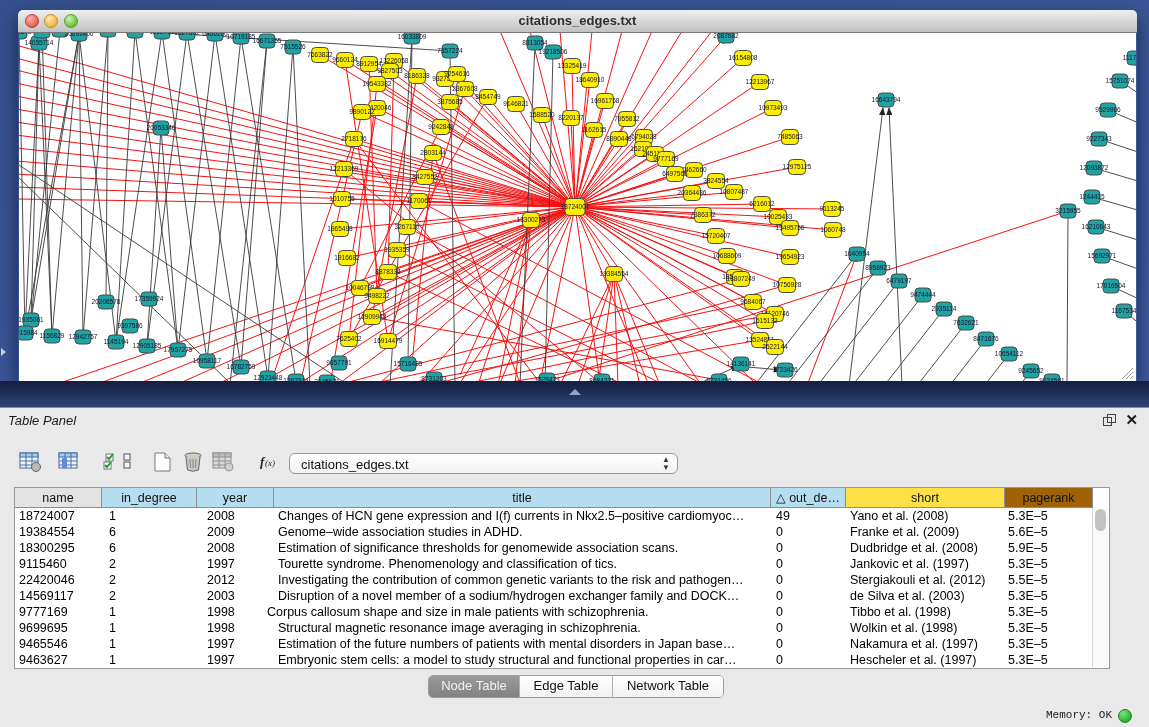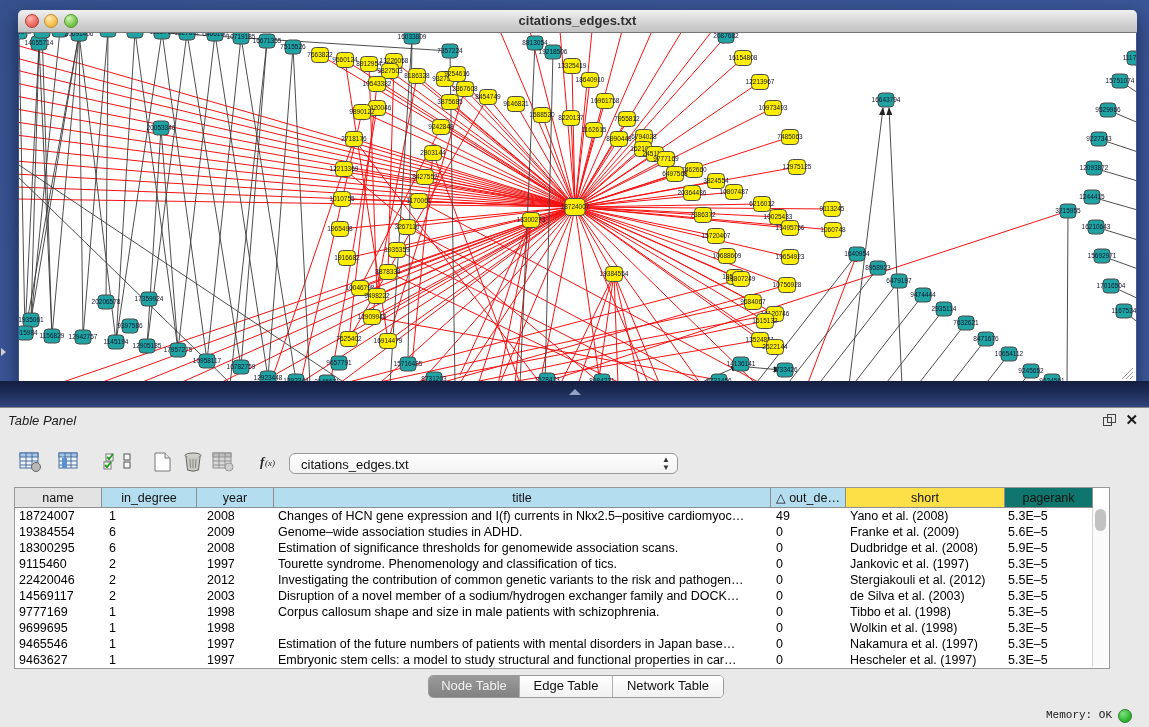--- a/index.html
+++ b/index.html
@@ -615,21 +615,21 @@
       <div class="ct">citations_edges.txt</div>
       <div class="ar">▲<br>▼</div>
     </div>
  <div id="tablebox">
 <div class="th" style="left:0px;width:87px;background:#e3e3e3">name</div>
 <div class="th" style="left:87px;width:95px;background:#b4ddf0">in_degree</div>
 <div class="th" style="left:182px;width:77px;background:#b4ddf0">year</div>
 <div class="th" style="left:259px;width:497px;background:#b4ddf0">title</div>
 <div class="th" style="left:756px;width:75px;background:#b4ddf0">△ out_de…</div>
 <div class="th" style="left:831px;width:159px;background:#fde047">short</div>
-<div class="th" style="left:990px;width:88px;background:#0f766e">pagerank</div>
+<div class="th" style="left:990px;width:88px;background:#a16207">pagerank</div>
   <div id="rowswrap">
 <div class="tr" style="top:0px">
 <div class="td" style="left:4px;width:83px">18724007</div>
 <div class="td" style="left:94px;width:88px">1</div>
 <div class="td" style="left:192px;width:67px">2008</div>
 <div class="td" style="left:263px;width:493px">Changes of HCN gene expression and I(f) currents in Nkx2.5–positive cardiomyoc…</div>
 <div class="td" style="left:761px;width:70px">49</div>
 <div class="td" style="left:835px;width:155px">Yano et al. (2008)</div>
 <div class="td" style="left:993px;width:85px">5.3E–5</div>
 </div>
@@ -675,29 +675,30 @@
 <div class="td" style="left:192px;width:67px">2003</div>
 <div class="td" style="left:263px;width:493px">Disruption of a novel member of a sodium/hydrogen exchanger family and DOCK…</div>
 <div class="td" style="left:761px;width:70px">0</div>
 <div class="td" style="left:835px;width:155px">de Silva et al. (2003)</div>
 <div class="td" style="left:993px;width:85px">5.3E–5</div>
 </div>
 <div class="tr" style="top:96px">
 <div class="td" style="left:4px;width:83px">9777169</div>
 <div class="td" style="left:94px;width:88px">1</div>
 <div class="td" style="left:192px;width:67px">1998</div>
-<div class="td" style="left:263px;width:493px">Corpus callosum shape and size in male patients with schizophrenia.</div>
+<div class="td" style="left:252px;width:493px">Corpus callosum shape and size in male patients with schizophrenia.</div>
 <div class="td" style="left:761px;width:70px">0</div>
 <div class="td" style="left:835px;width:155px">Tibbo et al. (1998)</div>
 <div class="td" style="left:993px;width:85px">5.3E–5</div>
 </div>
 <div class="tr" style="top:112px">
 <div class="td" style="left:4px;width:83px">9699695</div>
 <div class="td" style="left:94px;width:88px">1</div>
 <div class="td" style="left:192px;width:67px">1998</div>
+<div class="td" style="left:263px;width:493px">Structural magnetic resonance image averaging in schizophrenia.</div>
 <div class="td" style="left:761px;width:70px">0</div>
 <div class="td" style="left:835px;width:155px">Wolkin et al. (1998)</div>
 <div class="td" style="left:993px;width:85px">5.3E–5</div>
 </div>
 <div class="tr" style="top:128px">
 <div class="td" style="left:4px;width:83px">9465546</div>
 <div class="td" style="left:94px;width:88px">1</div>
 <div class="td" style="left:192px;width:67px">1997</div>
 <div class="td" style="left:263px;width:493px">Estimation of the future numbers of patients with mental disorders in Japan base…</div>
 <div class="td" style="left:761px;width:70px">0</div>

